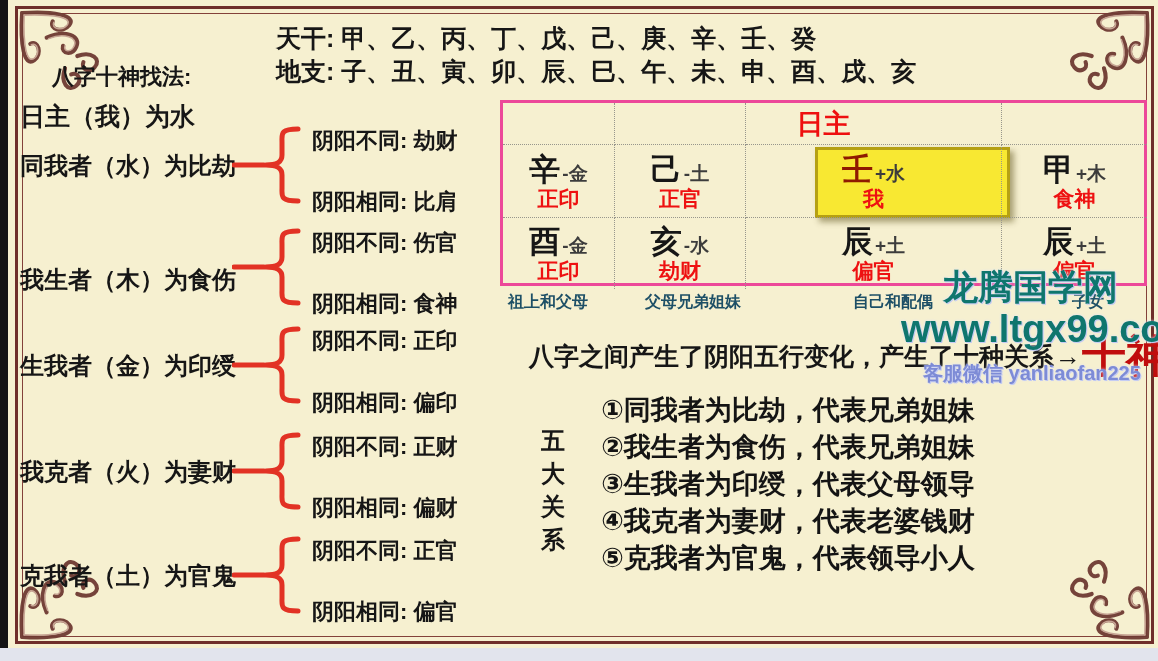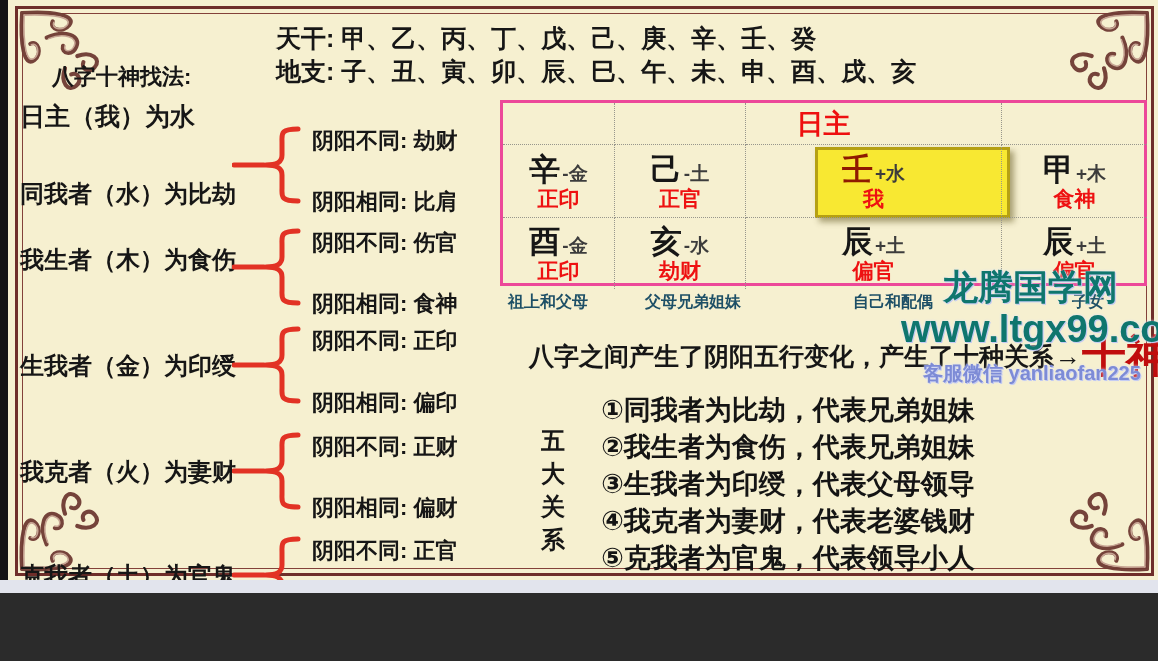--- a/index.html
+++ b/index.html
@@ -1,17 +1,17 @@
 <!DOCTYPE html>
 <html lang="zh"><head>
 <meta charset="utf-8">
 <style>
   * { margin:0; padding:0; box-sizing:border-box; }
   body { font-family:"Liberation Sans","DejaVu Sans",sans-serif; background:#2b2b2b; }
-  #stage{ position:relative; width:1158px; height:593px; overflow:hidden; background:#f6f0d0; }
+  #stage{ position:relative; width:1158px; height:661px; overflow:hidden; background:#f6f0d0; }
 
   
   .edge-left{ position:absolute; left:0; top:0; width:8px; height:100%; background:#141414; z-index:6; }
   .edge-bottom{ position:absolute; left:0; bottom:0; width:100%; height:13px; background:#e2e4ed; z-index:7; }
 
   
   .frame-outer{ position:absolute; left:15px; top:6px; right:4px; bottom:17px; border:3px solid #6f2e2a; z-index:1; }
   .frame-inner{ position:absolute; left:22px; top:13px; right:11px; bottom:24px; border:1px solid #83413a; z-index:1; }
   .corner{ position:absolute; width:92px; height:92px; z-index:2; opacity:.95; }
   .corner.tl{ left:18px; top:9px; }
@@ -135,28 +135,28 @@
       <path d="M30,29 C45,23 59,28 55,36 C52,43 44,42 46,36"></path>
     </g>
   </svg>
 
   <div class="txt b tiangan">天干: 甲、乙、丙、丁、戊、己、庚、辛、壬、癸</div>
   <div class="txt b dizhi">地支: 子、丑、寅、卯、辰、巳、午、未、申、酉、戌、亥</div>
 
   <div class="txt b panel-title">八字十神找法:</div>
   <div class="txt b day-master">日主（我）为水</div>
 
-  <div class="txt b grp-label" style="top:150px;margin-top:28px;">同我者（水）为比劫</div>
+  <div class="txt b grp-label" style="top:150px;">同我者（水）为比劫</div>
   <svg class="brace" style="top:124px;" viewBox="0 0 74 82">
     <path d="M2,41 H32 M66,5 C48,5 50,10 50,18 L50,31 C50,39 44,41 34,41 C44,41 50,43 50,51 L50,64 C50,72 48,77 66,77" fill="none" stroke="#e23224" stroke-width="5" stroke-linecap="round" stroke-linejoin="round"></path>
   </svg>
   <div class="txt b grp-line" style="top:126px;">阴阳不同: 劫财</div>
   <div class="txt b grp-line" style="top:187px;">阴阳相同: 比肩</div>
 
-  <div class="txt b grp-label" style="top:244px;text-align:right;">我生者（木）为食伤</div>
+  <div class="txt b grp-label" style="top:264px;text-align:right;">我生者（木）为食伤</div>
   <svg class="brace" style="top:226px;" viewBox="0 0 74 82">
     <path d="M2,41 H32 M66,5 C48,5 50,10 50,18 L50,31 C50,39 44,41 34,41 C44,41 50,43 50,51 L50,64 C50,72 48,77 66,77" fill="none" stroke="#e23224" stroke-width="5" stroke-linecap="round" stroke-linejoin="round"></path>
   </svg>
   <div class="txt b grp-line" style="top:228px;">阴阳不同: 伤官</div>
   <div class="txt b grp-line" style="top:289px;">阴阳相同: 食神</div>
 
   <div class="txt b grp-label" style="top:350px;">生我者（金）为印绶</div>
   <svg class="brace" style="top:324px;" viewBox="0 0 74 82">
     <path d="M2,41 H32 M66,5 C48,5 50,10 50,18 L50,31 C50,39 44,41 34,41 C44,41 50,43 50,51 L50,64 C50,72 48,77 66,77" fill="none" stroke="#e23224" stroke-width="5" stroke-linecap="round" stroke-linejoin="round"></path>
   </svg>

